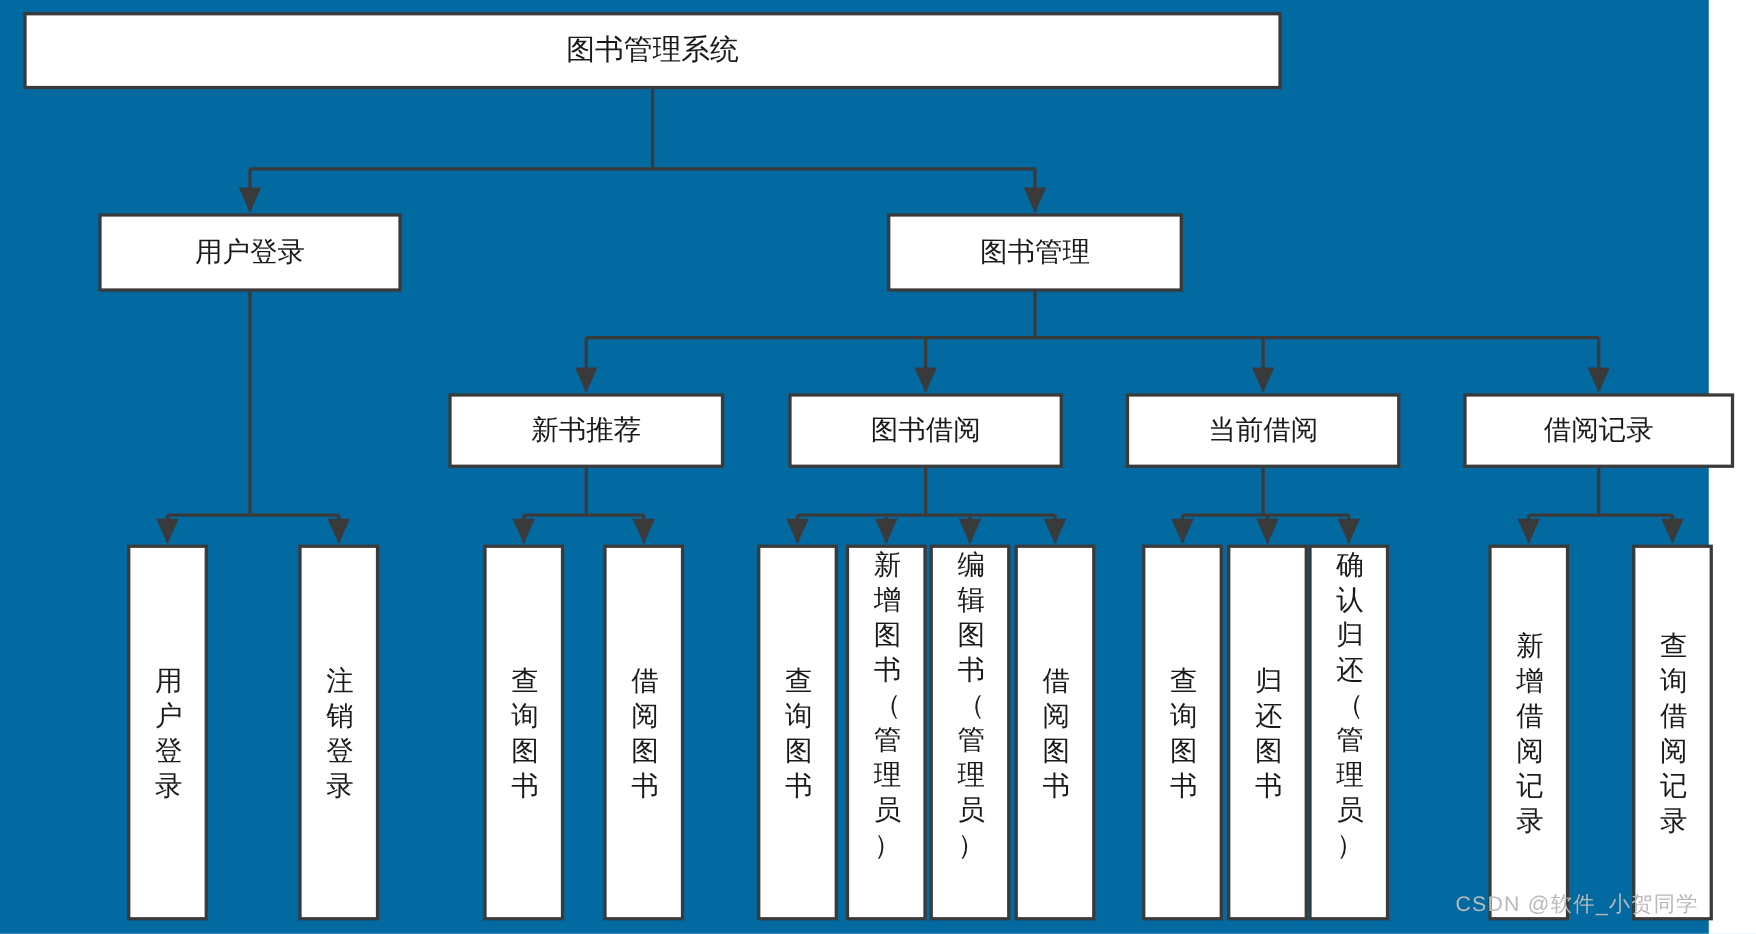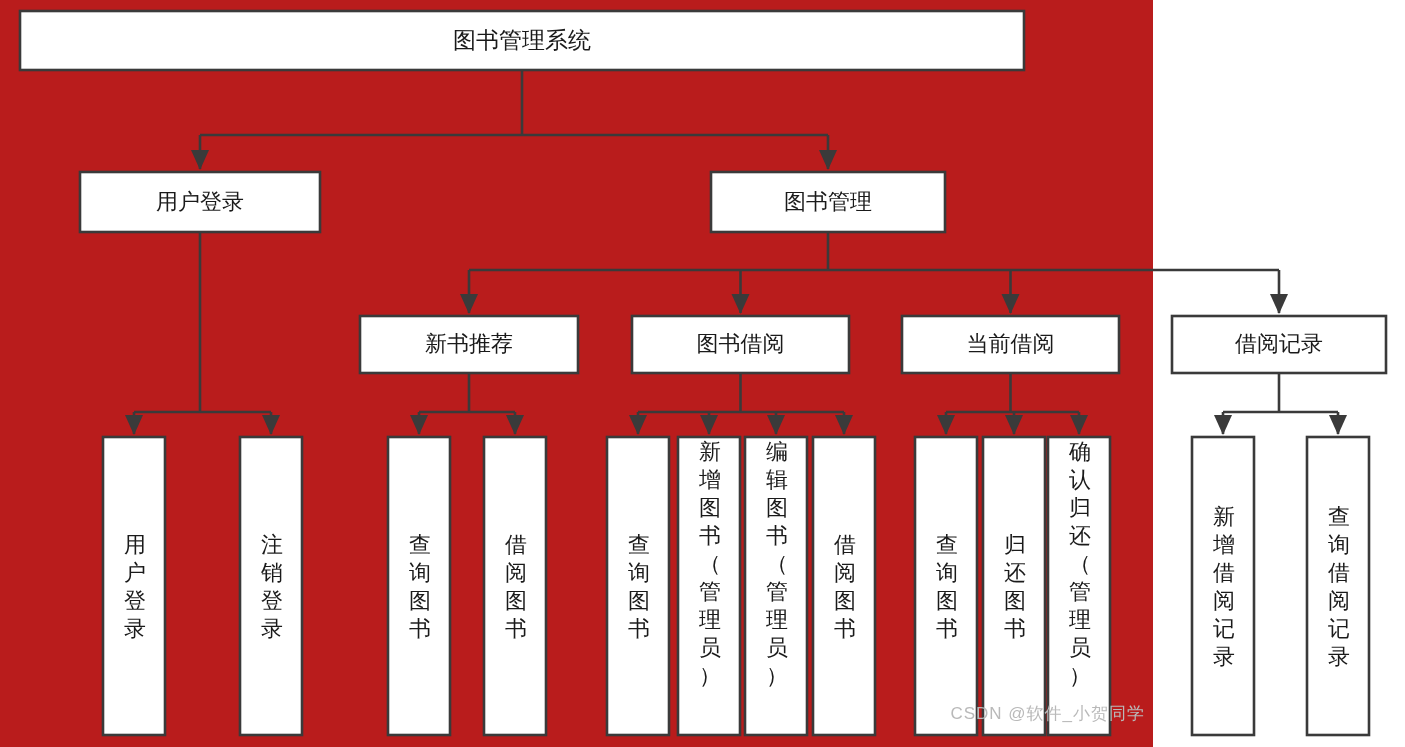--- a/index.html
+++ b/index.html
@@ -1,31 +1,31 @@
 <!DOCTYPE html>
 <html><head>
 <meta charset="utf-8">
 <style>
   html,body{margin:0;padding:0;background:#ffffff;}
   body{
     font-family:"Liberation Sans","DejaVu Sans",sans-serif;
     width:1405px;height:747px;overflow:hidden;
   }
-  #diagram-root{position:relative;width:1153px;height:747px;background:#b91c1c;}
+  #diagram-root{position:relative;width:1367px;height:747px;background:#0369a1;}
   svg.diagram{position:absolute;left:0;top:0;width:1405px;height:747px;}
   .node-rect{fill:#ffffff;stroke:#3a3a3a;stroke-width:2.6;}
   .edge{stroke:#3a3a3a;stroke-width:2.6;fill:none;}
   .arrow-head{fill:#3a3a3a;stroke:none;}
   .node-label{
     font-family:"Liberation Sans","DejaVu Sans",sans-serif;
     fill:#1a1a1a;font-size:22px;text-anchor:middle;dominant-baseline:middle;
   }
   .node-label.lvl1{font-size:23px;}
   .watermark{
-    position:absolute;right:8px;bottom:22px;
+    position:absolute;right:8px;bottom:12px;
     font-family:"Liberation Sans","DejaVu Sans",sans-serif;
     font-size:17px;color:#b9b9b9;letter-spacing:1px;white-space:nowrap;
     user-select:none;
   }
 </style>
 </head>
 <body>
 
 <div id="diagram-root">
   <svg class="diagram" viewBox="0 0 1405 747">

